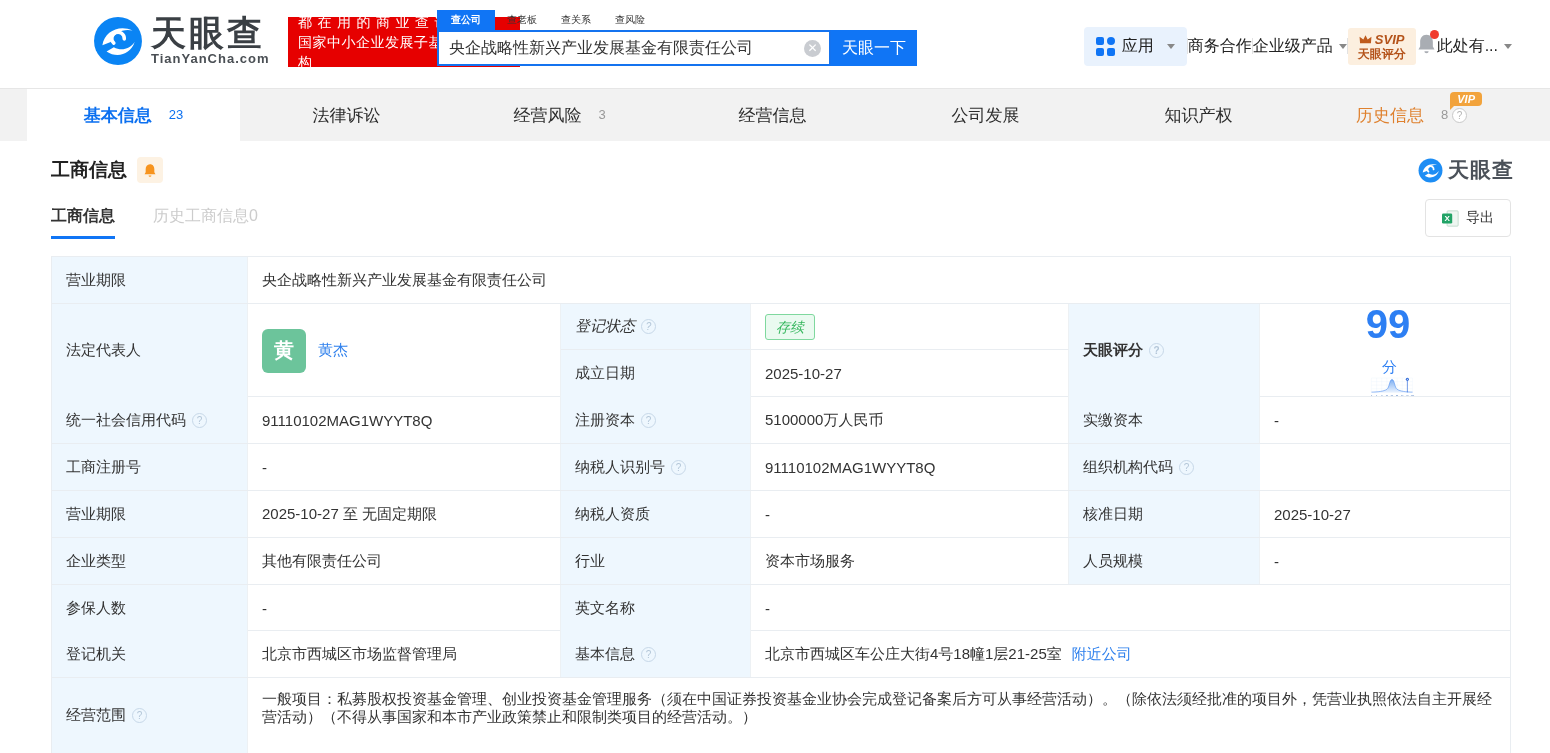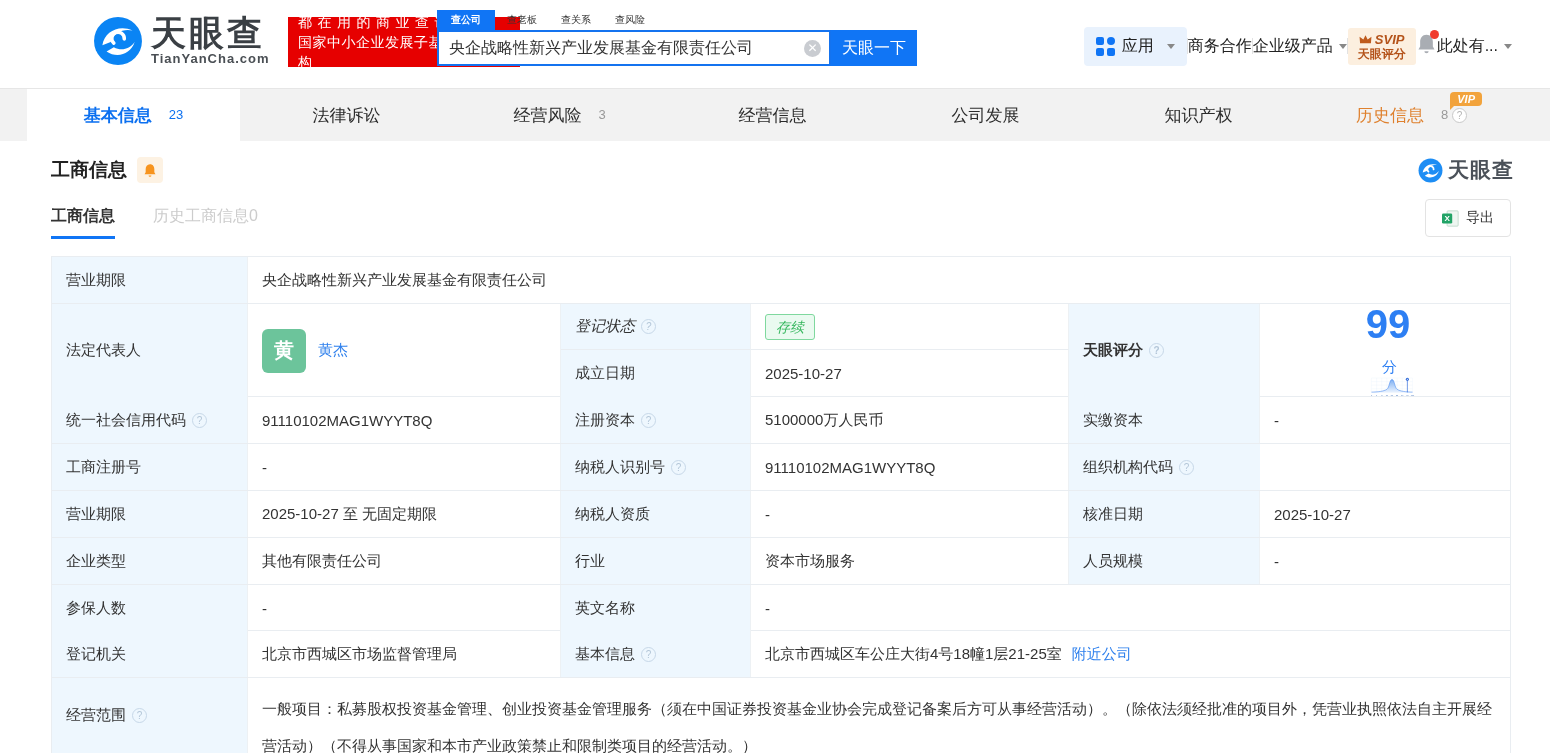--- a/index.html
+++ b/index.html
@@ -88,21 +88,21 @@
   .badge-ok { display:inline-block; border:1px solid #7fd89e; background:#eafaf0; color:#34b65c; font-size:14px;
     padding:2px 10px; border-radius:3px; line-height:20px; }
   .avatar { width:44px; height:44px; border-radius:6px; background:#6cc49b; color:#fff; font-size:20px; font-weight:bold;
     display:flex; align-items:center; justify-content:center; flex:none; }
   .linkblue { color:#2f80ed; cursor:pointer; }
   .rep-name { margin-left:12px; font-size:15px; }
   .score-cell { display:flex; align-items:center; padding:0 6px 0 12px; }
   .score-num { font-size:40px; font-weight:bold; color:#2d7ff3; line-height:40px; }
   .score-unit { font-size:15px; color:#2d7ff3; margin:14px 0 0 3px; }
   .score-chart { margin-left:8px; }
-  .scope-text { line-height:37px; padding:12px 18px 12px 14px; align-items:flex-start; display:block; }
+  .scope-text { line-height:18px; padding:12px 18px 12px 14px; align-items:flex-start; display:block; }
   .nearby { margin-left:10px; }
 </style>
 </head>
 <body>
 
 <div class="page">
 
   <div class="topbar">
 
     <div class="logo-group">

